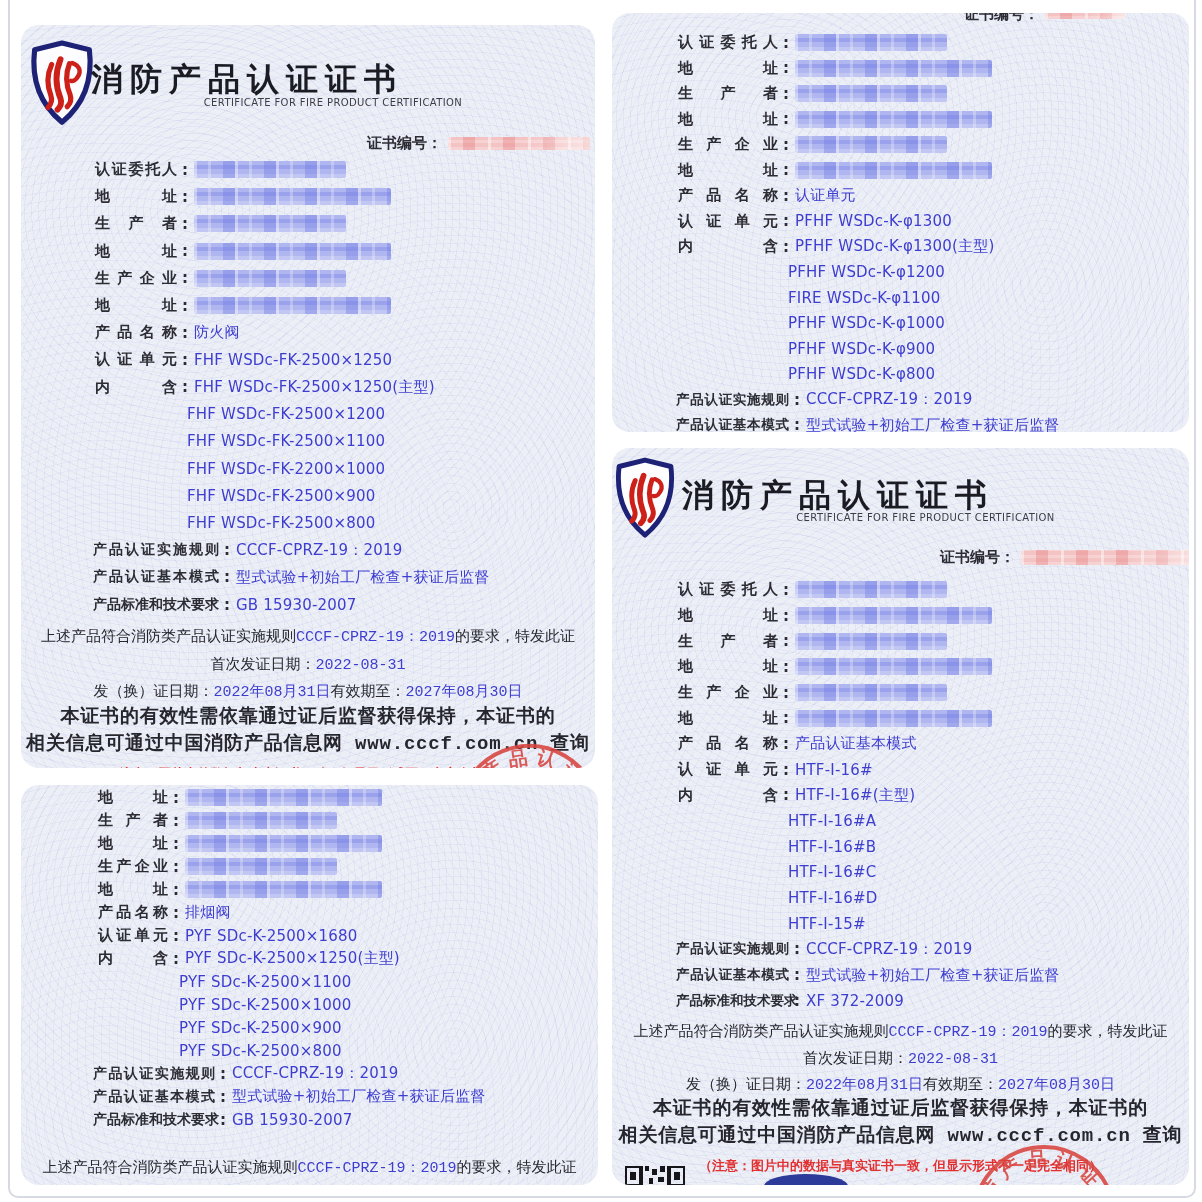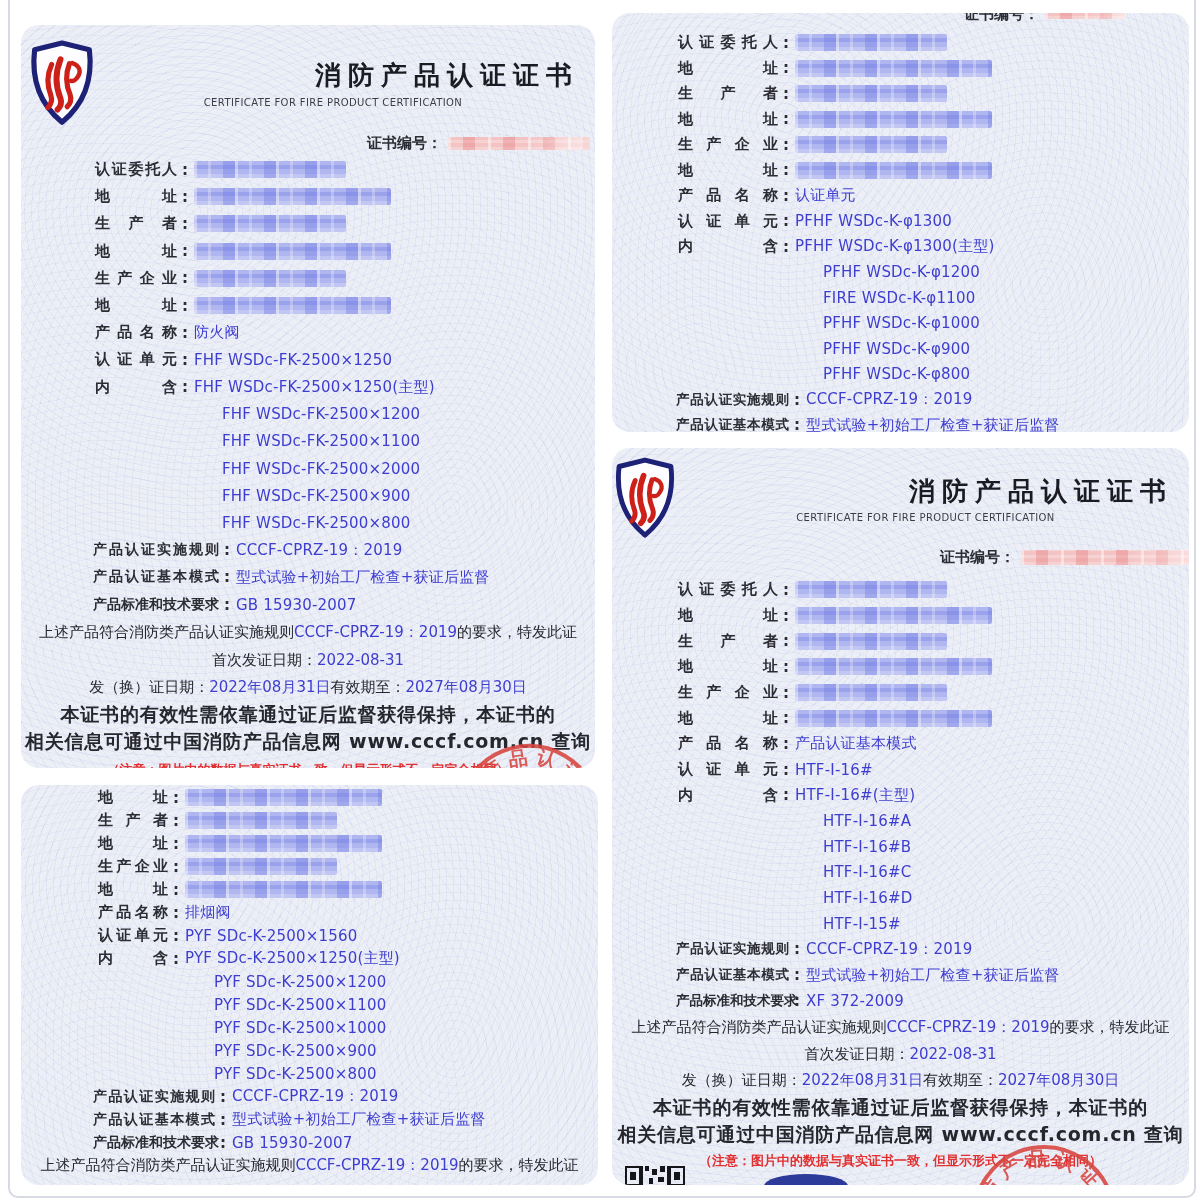--- a/index.html
+++ b/index.html
@@ -13,54 +13,54 @@
   
   .panel{position:absolute;overflow:hidden;background-color:#edeff7;
     background-image:
       repeating-radial-gradient(circle at 30% 25%, rgba(125,138,205,0.10) 0 1px, transparent 1px 7px),
       repeating-radial-gradient(circle at 75% 65%, rgba(125,138,205,0.09) 0 1px, transparent 1px 8px),
       repeating-radial-gradient(circle at 15% 85%, rgba(125,138,205,0.08) 0 1px, transparent 1px 9px);
     color:#2c2c34;border-radius:18px;}
 
   .cert-header{position:absolute;left:0;top:0;right:0;}
   .logo{position:absolute;}
-  .title{position:absolute;left:70px;right:16px;text-align:right;
-         font-size:26px;font-weight:600;letter-spacing:7px;color:#1b1b24;white-space:nowrap;}
+  .title{position:absolute;left:70px;right:16px;text-align:left;
+         font-size:32px;font-weight:600;letter-spacing:7px;color:#1b1b24;white-space:nowrap;}
   .subtitle{position:absolute;left:70px;right:20px;text-align:center;
          font-size:10px;color:#3c3c46;letter-spacing:0.4px;white-space:nowrap;}
 
   .certno{position:absolute;display:flex;align-items:center;height:22px;white-space:nowrap;}
   .cn-label{font-size:15px;font-weight:600;color:#2c2c34;margin-right:6px;}
 
   .rows,.footer{position:absolute;left:0;right:0;}
   .row{display:flex;align-items:center;height:var(--rh);padding-left:var(--pl);white-space:nowrap;}
   .row.long{padding-left:var(--pll);}
-  .row.cont{padding-left:var(--vx);margin-left:35px;}
+  .row.cont{padding-left:var(--vx);}
   .lbl{display:inline-block;width:var(--lw);font-size:15px;font-weight:600;color:#2c2c34;
        text-align:justify;text-align-last:justify;overflow:visible;}
   .row.long .lbl{width:var(--lwl);font-size:var(--fsl,14px);text-align-last:justify;}
   .colon{margin:0 6px 0 5px;font-size:15px;font-weight:600;color:#2c2c34;}
   .val{font-size:15px;font-weight:500;color:#3d3dcf;letter-spacing:0.2px;}
 
   
   .rd{display:inline-block;height:17px;border-radius:2px;background-color:#b0b6ef;
     background-image:
       repeating-linear-gradient(90deg, rgba(255,255,255,0.40) 0 3px, transparent 3px 14px,
         rgba(255,255,255,0.28) 14px 17px, transparent 17px 29px, rgba(110,122,228,0.38) 29px 41px),
       repeating-linear-gradient(0deg, rgba(255,255,255,0.22) 0 4px, transparent 4px 9px,
         rgba(104,116,226,0.30) 9px 13px, transparent 13px 17px);}
   .rd-red{background-color:#f4c3c4;
     background-image:
       linear-gradient(90deg, rgba(255,255,255,0) 55%, rgba(255,255,255,0.55)),
       repeating-linear-gradient(90deg, rgba(255,255,255,0.45) 0 3px, transparent 3px 15px,
         rgba(226,118,118,0.35) 15px 27px, transparent 27px 40px),
       repeating-linear-gradient(0deg, rgba(255,255,255,0.25) 0 3px, transparent 3px 7px);}
 
-  .fline{display:flex;align-items:center;justify-content:center;height:var(--fh);
-         font-size:15px;white-space:nowrap;}
+  .fline{display:flex;align-items:flex-end;justify-content:center;height:var(--fh);
+         font-size:15px;white-space:nowrap;font-family:Liberation Mono, monospace;}
   .fline.big{font-size:19px;font-weight:700;letter-spacing:0.8px;color:#17171f;}
   .fline.note{font-size:13px;font-weight:700;}
   .c-dark{color:#26262e;} .c-blue{color:#3d3dcf;} .c-red{color:#e22f2f;}
 
   .seal{position:absolute;opacity:0.88;}
   .qr{position:absolute;}
   .arc{position:absolute;background:#2c3a99;border-radius:50% 50% 0 0 / 100% 100% 0 0;}
 </style>
 </head>
 <body>
@@ -132,21 +132,21 @@
           <span class="colon">:</span>
           <span class="val">FHF WSDc-FK-2500×1250(主型)</span>
         </div>
         <div class="row cont">
           <span class="val">FHF WSDc-FK-2500×1200</span>
         </div>
         <div class="row cont">
           <span class="val">FHF WSDc-FK-2500×1100</span>
         </div>
         <div class="row cont">
-          <span class="val">FHF WSDc-FK-2500×2000</span>
+          <span class="val">FHF WSDc-FK-2200×1000</span>
         </div>
         <div class="row cont">
           <span class="val">FHF WSDc-FK-2500×900</span>
         </div>
         <div class="row cont">
           <span class="val">FHF WSDc-FK-2500×800</span>
         </div>
         <div class="row long">
           <span class="lbl">产品认证实施规则</span>
           <span class="colon">:</span>
@@ -305,29 +305,26 @@
           <span class="rd" style="width: 197px;"></span>
         </div>
         <div class="row">
           <span class="lbl">产品名称</span>
           <span class="colon">:</span>
           <span class="val">排烟阀</span>
         </div>
         <div class="row">
           <span class="lbl">认证单元</span>
           <span class="colon">:</span>
-          <span class="val">PYF SDc-K-2500×1560</span>
+          <span class="val">PYF SDc-K-2500×1680</span>
         </div>
         <div class="row">
           <span class="lbl">内含</span>
           <span class="colon">:</span>
           <span class="val">PYF SDc-K-2500×1250(主型)</span>
-        </div>
-        <div class="row cont">
-          <span class="val">PYF SDc-K-2500×1200</span>
         </div>
         <div class="row cont">
           <span class="val">PYF SDc-K-2500×1100</span>
         </div>
         <div class="row cont">
           <span class="val">PYF SDc-K-2500×1000</span>
         </div>
         <div class="row cont">
           <span class="val">PYF SDc-K-2500×900</span>
         </div>

